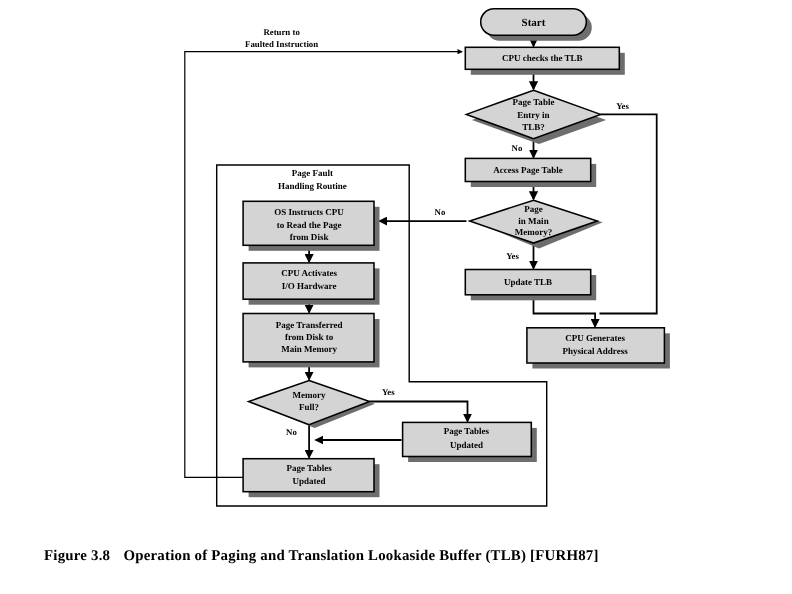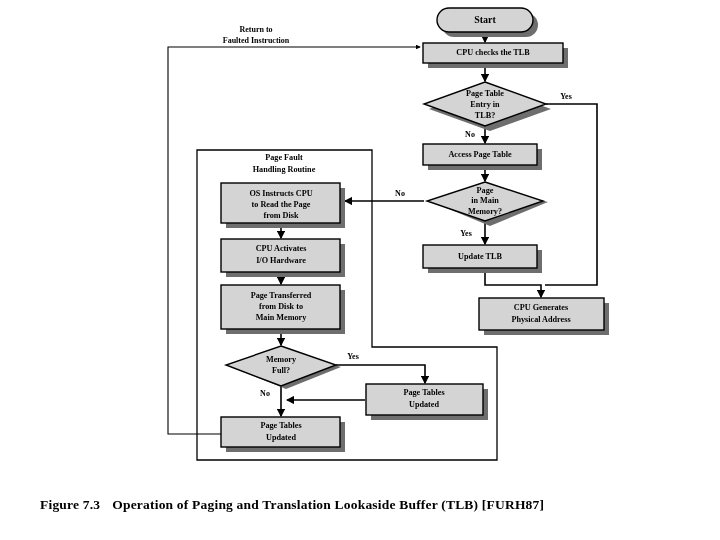--- a/index.html
+++ b/index.html
@@ -209,16 +209,16 @@
     <text class="node-text" x="424" y="405">Updated</text>
 
     <rect class="shape-shadow" x="226" y="422" width="119" height="30"></rect>
     <rect class="shape-fill" x="221" y="417" width="119" height="30"></rect>
     <text class="node-text" x="281" y="426">Page Tables</text>
     <text class="node-text" x="281" y="438">Updated</text>
 
   </svg>
 
   <div class="caption">
-    <span class="cap-num">Figure 7.3</span><span>Operation of Paging and Translation Lookaside Buffer (TLB) [FURH87]</span>
+    <span class="cap-num">Figure 3.8</span><span>Operation of Paging and Translation Lookaside Buffer (TLB) [FURH87]</span>
   </div>
 
 </div>
 
 </body></html>

